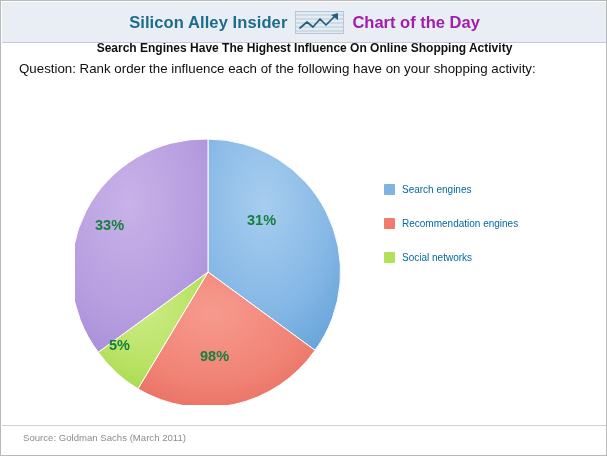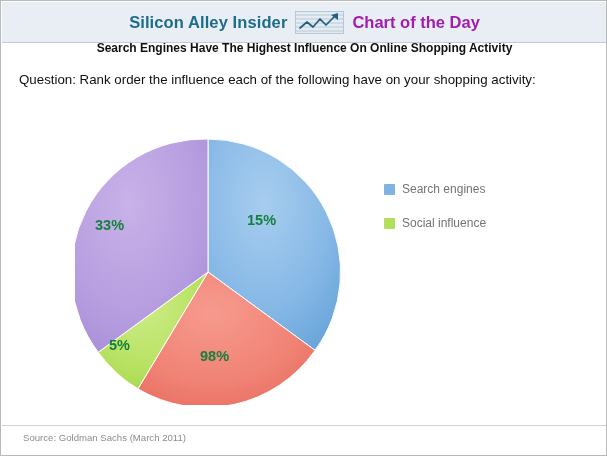--- a/index.html
+++ b/index.html
@@ -61,21 +61,21 @@
     top: 40px;
     width: 607px;
     text-align: center;
     font-size: 12px;
     font-weight: bold;
     color: #101010;
   }
   #chart-question {
     position: absolute;
     left: 18px;
-    top: 71px;
+    top: 60px;
     width: 580px;
     font-size: 13.3px;
     font-weight: normal;
     color: #101010;
   }
 
   
   #pie-wrap {
     position: absolute;
     left: 74px;
@@ -114,22 +114,22 @@
   }
   .legend-swatch {
     width: 11px;
     height: 11px;
     flex: 0 0 11px;
     margin-top: 3px;
     margin-right: 7px;
     border-radius: 1px;
   }
   .legend-label {
-    font-size: 12px;
-    color: #737373;
+    font-size: 10px;
+    color: #0369a1;
     line-height: 17px;
   }
 
   
   #footer-rule {
     position: absolute;
     left: 1px;
     top: 424px;
     width: 605px;
     height: 1px;
@@ -194,33 +194,37 @@
           <stop offset="100%" stop-color="#a98ed8"></stop>
         </radialGradient>
       </defs>
 
       <path d="M133,133 L133,0 A133,133 0 0,1 240.05,211.34 Z" fill="url(#gblue)" stroke="#ffffff" stroke-width="1"></path>
       <path d="M133,133 L240.05,211.34 A133,133 0 0,1 62.90,249.85 Z" fill="url(#gred)" stroke="#ffffff" stroke-width="1"></path>
       <path d="M133,133 L62.90,249.85 A133,133 0 0,1 23.29,213.26 Z" fill="url(#ggreen)" stroke="#ffffff" stroke-width="1"></path>
       <path d="M133,133 L23.29,213.26 A133,133 0 0,1 133,0 Z" fill="url(#gpurple)" stroke="#ffffff" stroke-width="1"></path>
     </svg>
 
-    <span class="pie-label" id="pie-label-search">15%</span>
+    <span class="pie-label" id="pie-label-search">31%</span>
     <span class="pie-label" id="pie-label-recomm">98%</span>
     <span class="pie-label" id="pie-label-social">5%</span>
     <span class="pie-label" id="pie-label-none">33%</span>
   </div>
 
   <div id="legend">
     <div class="legend-item">
       <span class="legend-swatch" style="background:#7eb3e3"></span>
       <span class="legend-label">Search engines</span>
     </div>
     <div class="legend-item">
+      <span class="legend-swatch" style="background:#f07b6e"></span>
+      <span class="legend-label">Recommendation engines</span>
+    </div>
+    <div class="legend-item">
       <span class="legend-swatch" style="background:#b3e05a"></span>
-      <span class="legend-label">Social influence</span>
+      <span class="legend-label">Social networks</span>
     </div>
   </div>
 
   <div id="footer-rule"></div>
   <div id="source-note">Source: Goldman Sachs (March 2011)</div>
 
 </div>
 
 </body></html>

